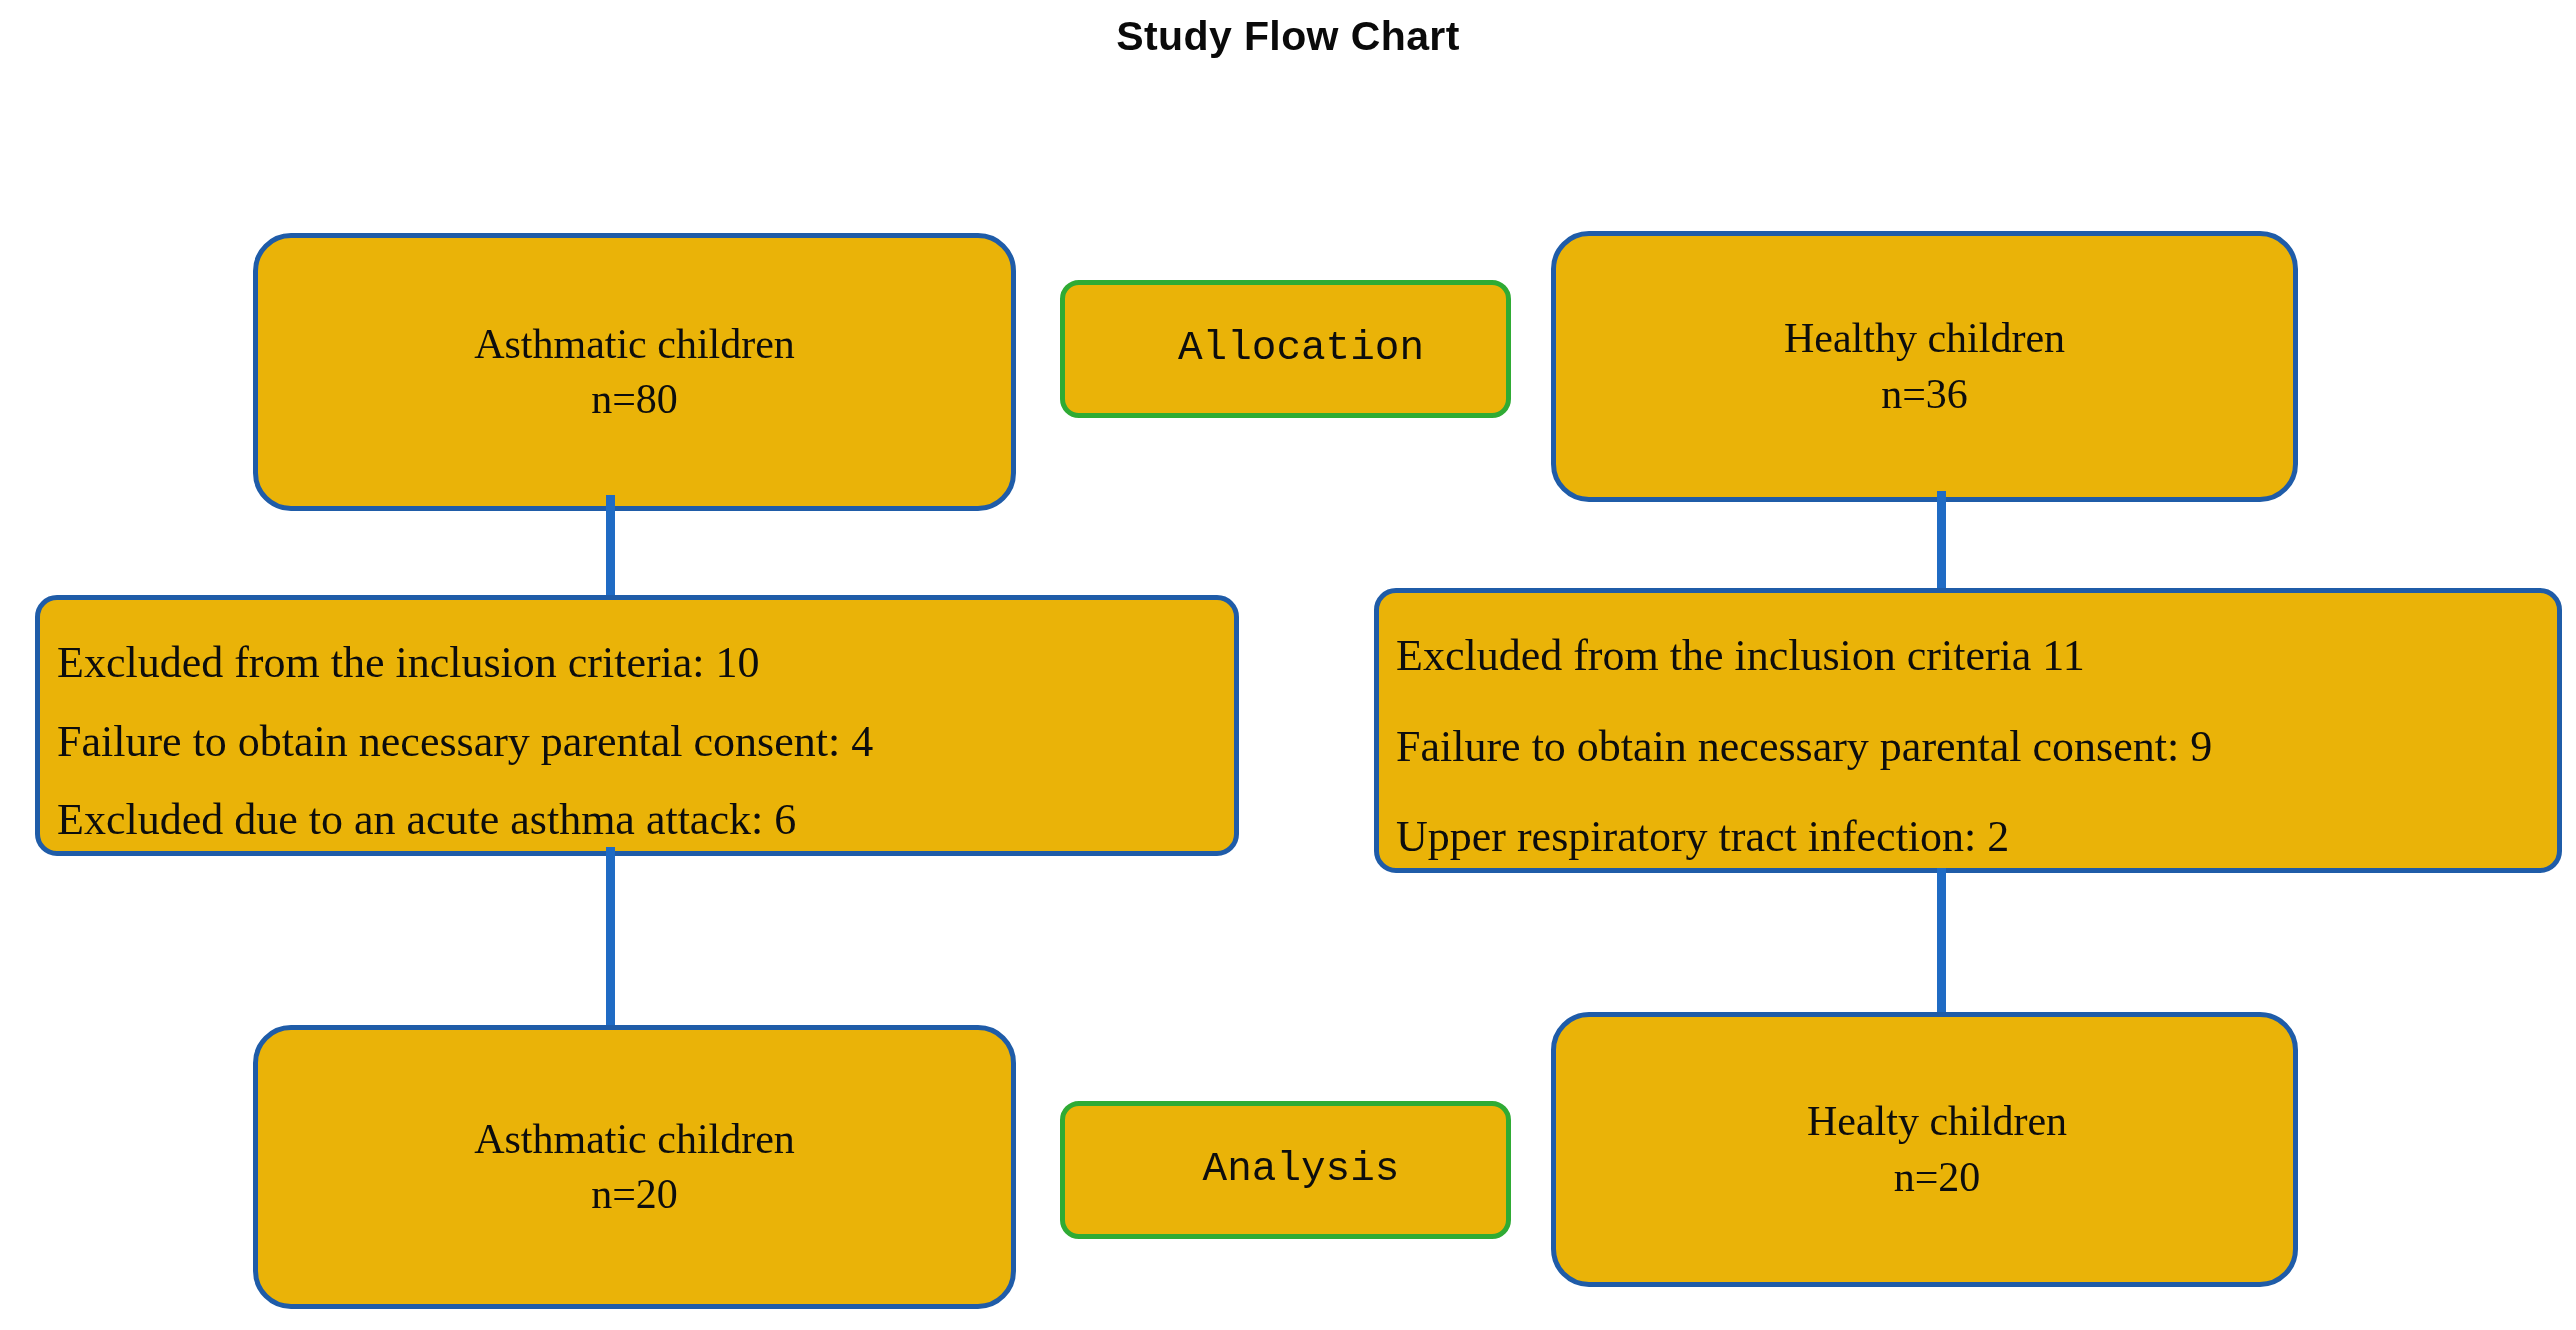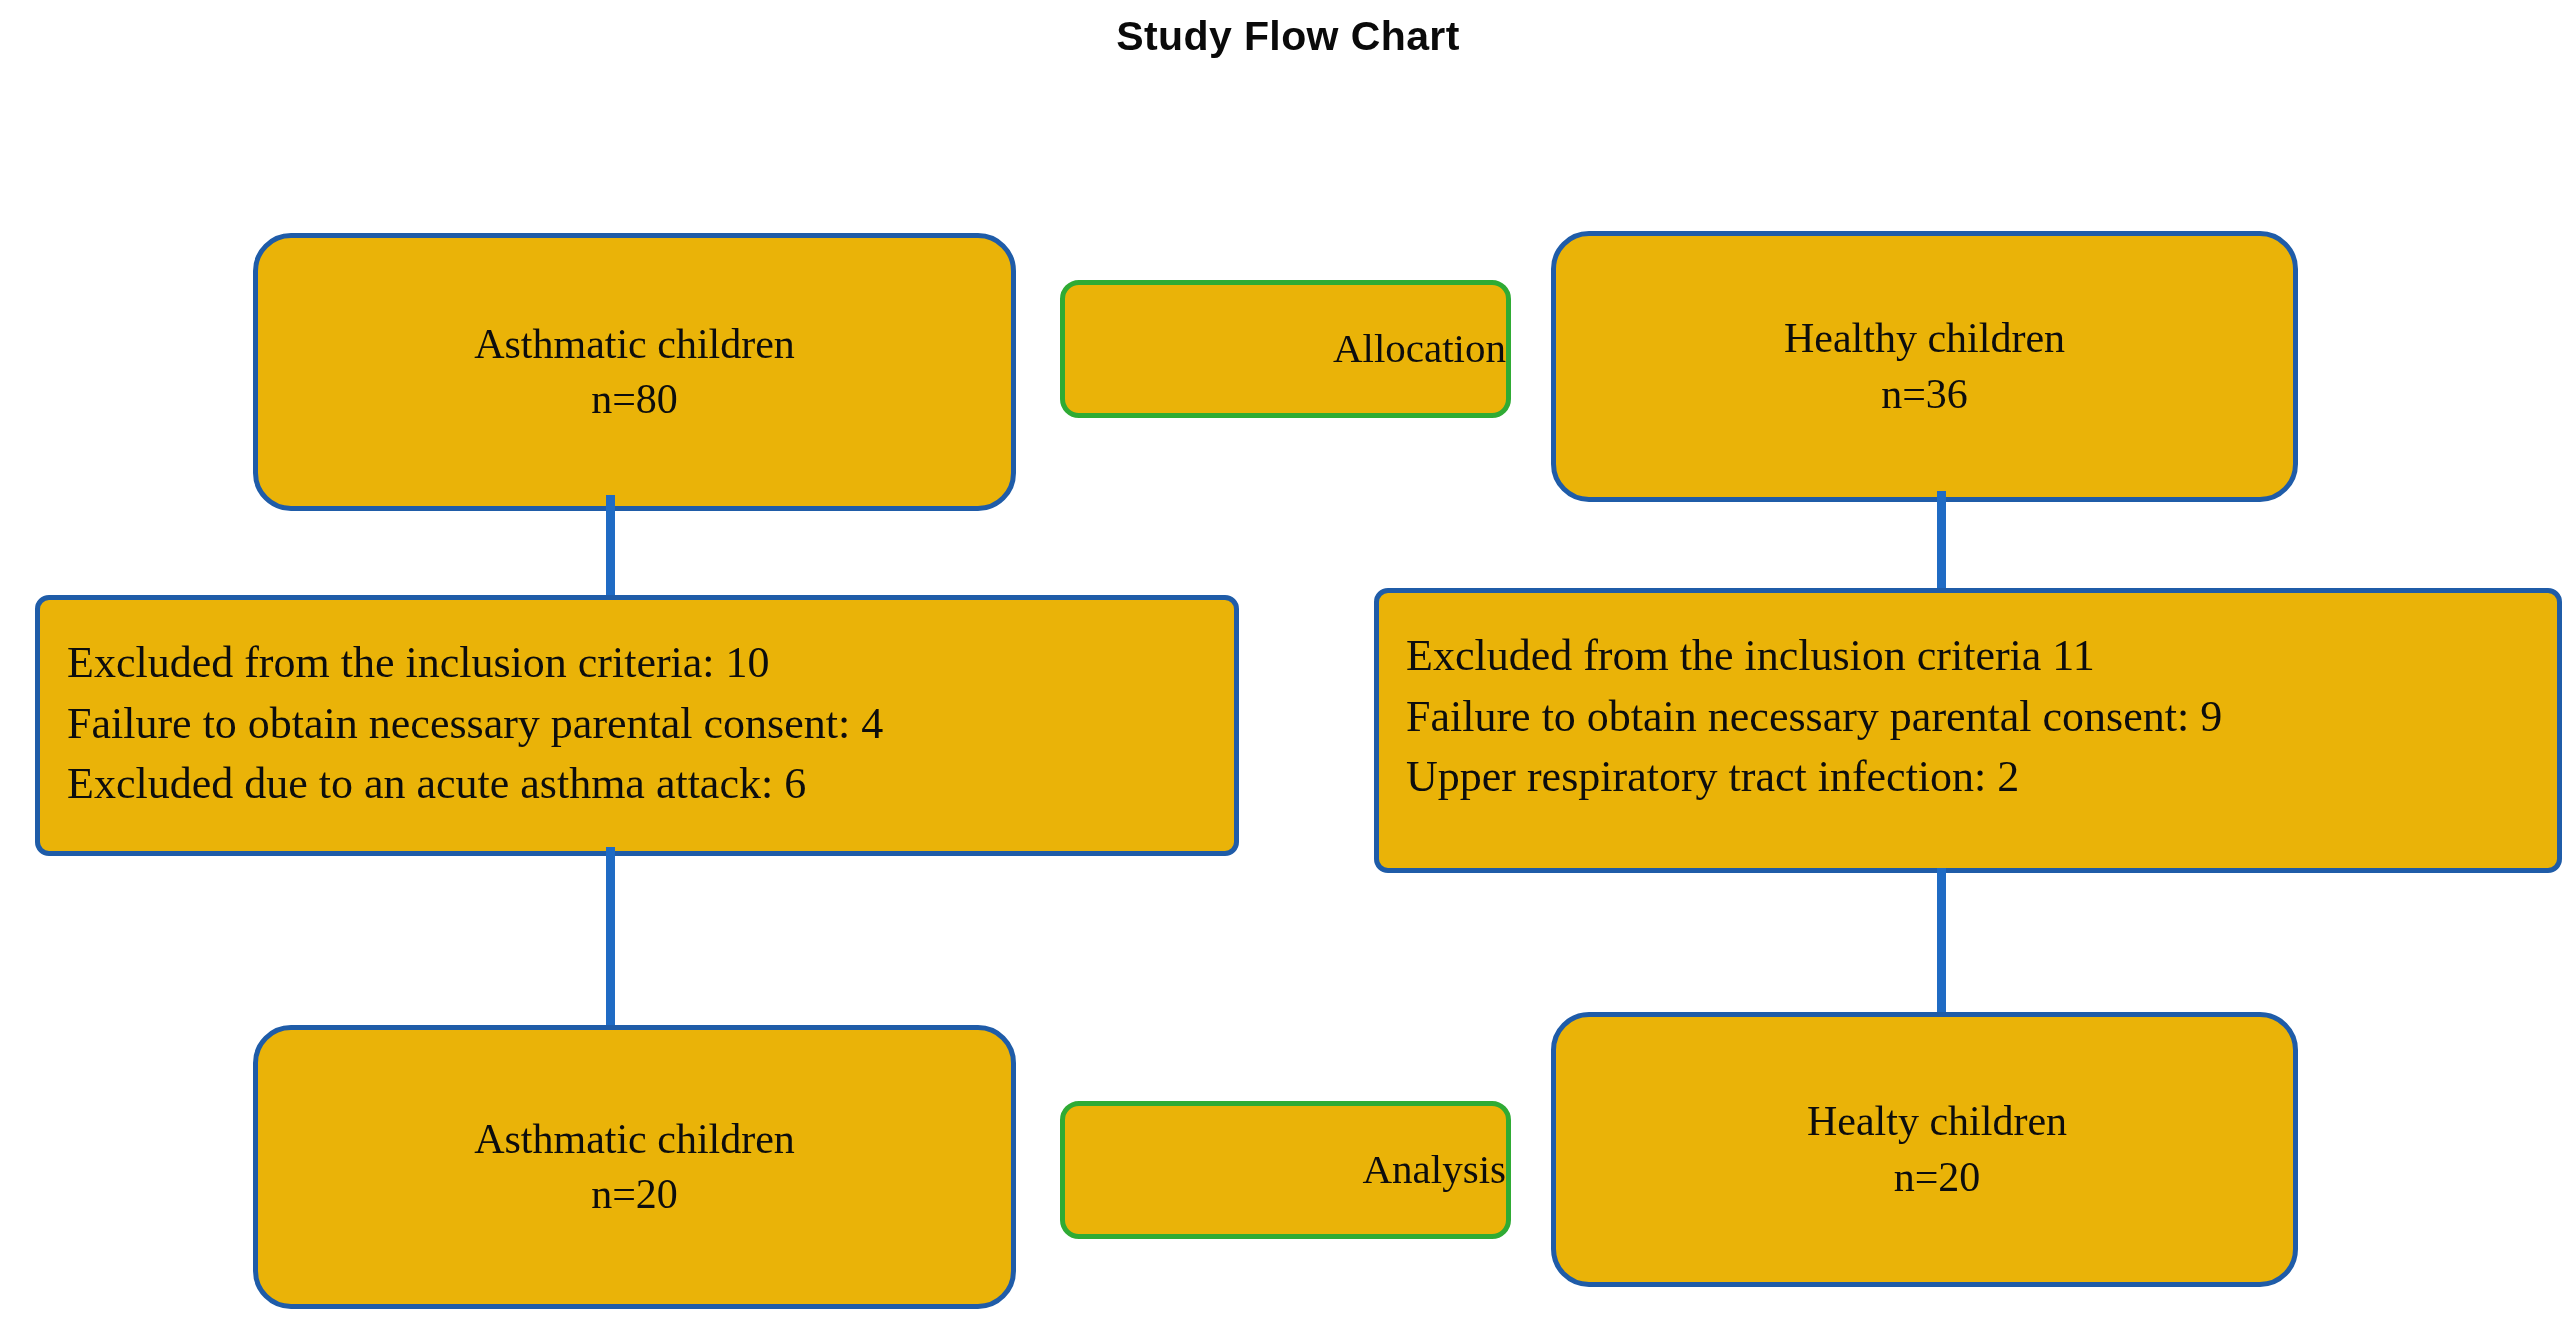--- a/index.html
+++ b/index.html
@@ -51,34 +51,34 @@
 
   .node-line {
     font-family: "Liberation Serif", "DejaVu Serif", serif;
     font-size: 42px;
     line-height: 1.32;
     color: #0d0d0d;
   }
 
   
   .stage-label {
-    font-family: Liberation Serif, serif;
+    font-family: Liberation Mono, monospace;
     font-size: 41px;
     line-height: 1.2;
     color: #0d0d0d;
-    text-align: right;
+    text-align: center;
     margin-left: 31px;
   }
 
   
   .node.exclusion {
-    justify-content: flex-start;
+    justify-content: space-between;
     text-align: left;
-    padding: 33px 31px 0 27px;
-    border-radius: 14px;
+    padding: 33px 31px 0 17px;
+    border-radius: 22px;
   }
   .node.exclusion .node-line {
     font-size: 44px;
     line-height: 1.38;
     white-space: nowrap;
   }
 
   
   .connector {
     position: absolute;

